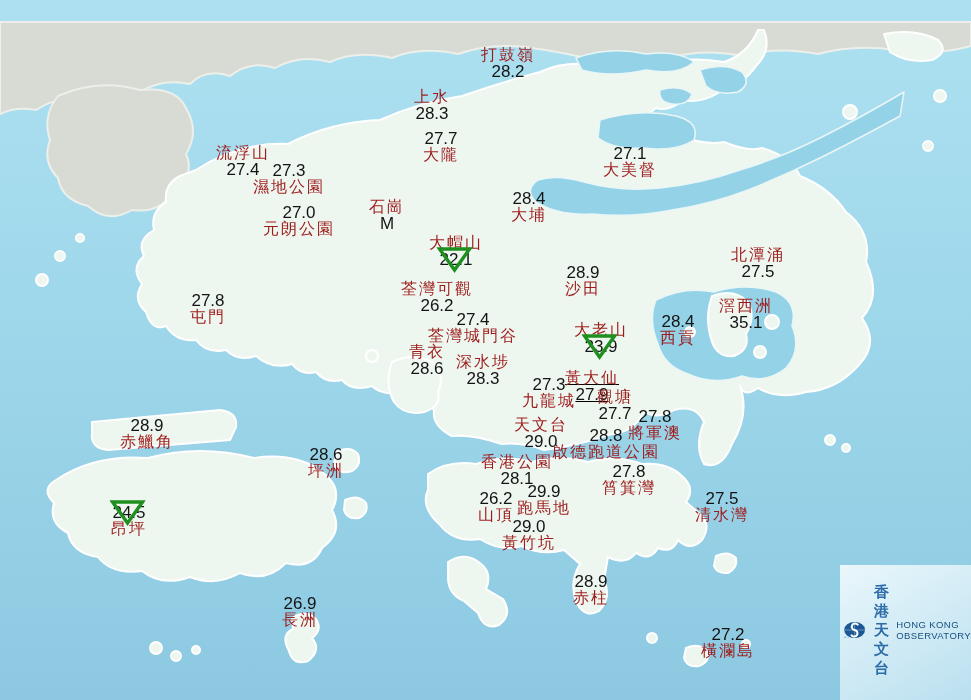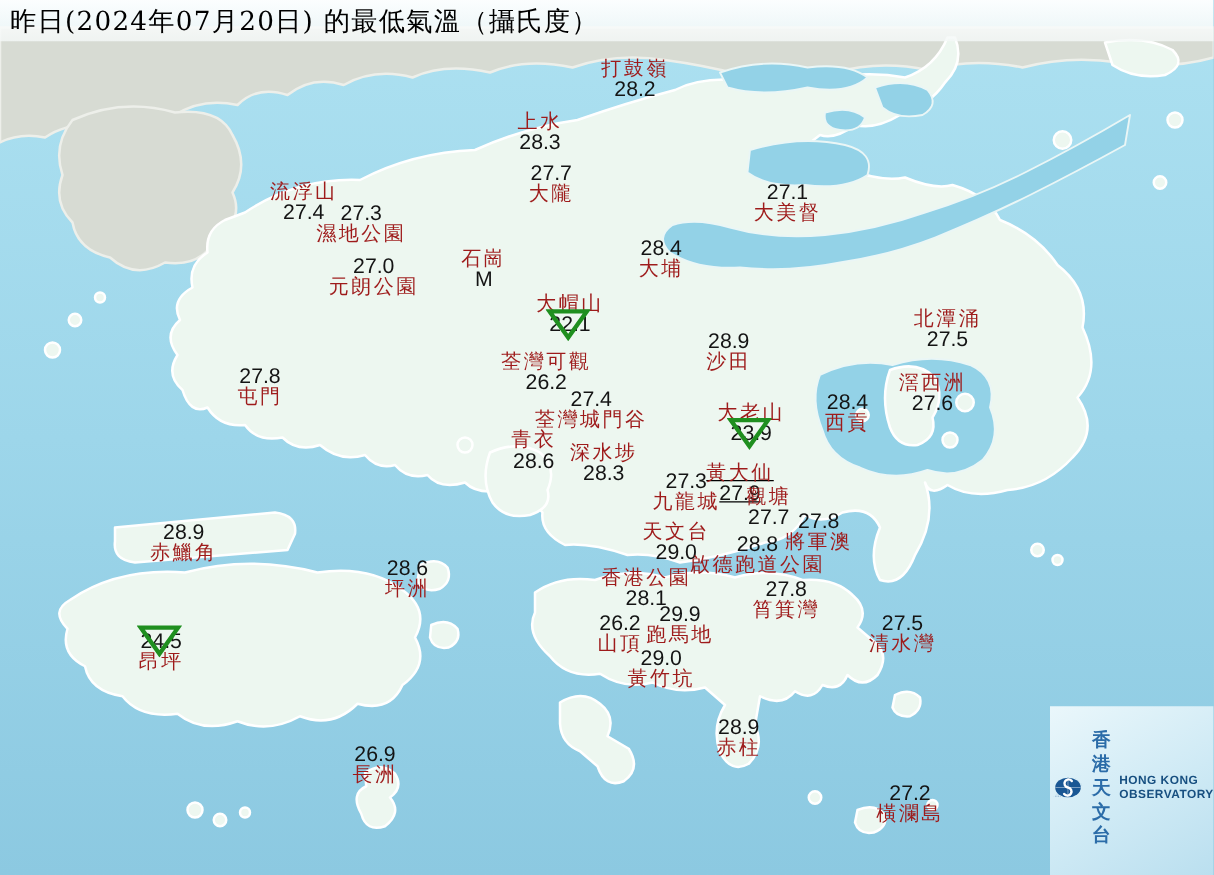--- a/index.html
+++ b/index.html
@@ -45,21 +45,21 @@
     display:flex;align-items:center;justify-content:flex-end;
     padding-bottom:6px;box-sizing:border-box;
   }
   #logo-panel .logo-cn{
     font-family:"DejaVu Serif","Liberation Serif",serif;
     font-size:15px;font-weight:bold;color:#2B6CA8;letter-spacing:5px;margin-top:2px;
     padding-left:5px; 
   }
   #logo-panel .logo-en{
     font-family:"Liberation Sans","DejaVu Sans",sans-serif;
-    font-size:9.5px;font-weight:bold;color:#174F80;letter-spacing:0.4px;margin-top:1px;
+    font-size:9.5px;font-weight:normal;color:#174F80;letter-spacing:0.4px;margin-top:1px;
   }
 </style>
 </head>
 <body>
 
 <div id="app">
 
   <svg id="map-svg" width="971" height="700" viewBox="0 0 971 700" aria-hidden="true">
     <defs>
       <linearGradient id="seaGrad" x1="0" y1="0" x2="0" y2="1">
@@ -133,23 +133,20 @@
         <circle cx="830" cy="440" r="5"></circle>
           <circle cx="846" cy="448" r="4"></circle>
       </g>
 
       <path fill="#EDF7F0" d="M428,474 Q448,460 476,464 Q504,454 532,462 Q560,454 588,462 Q616,454 642,464 Q668,462 682,476 Q696,488 686,502 L700,514 Q712,524 702,540 Q690,552 678,540 Q672,554 658,548 Q650,562 636,553 Q626,566 608,557 L604,580 Q612,598 599,611 Q585,619 576,602 Q569,582 580,564 L564,550 Q542,556 522,546 Q500,552 480,539 Q454,543 440,525 Q420,507 428,490 Z"></path>
 
       <path fill="#EDF7F0" d="M56,480 Q94,454 148,458 Q200,444 254,458 Q296,452 322,472 Q344,488 332,510 Q344,532 322,548 Q312,570 286,563 Q266,583 240,573 Q215,587 190,577 Q162,587 142,571 Q112,575 98,557 Q72,553 68,533 Q48,523 54,503 Q40,489 56,480 Z"></path>
     </g>
   </svg>
 
-  <div id="title-bar">
-    <span class="title-text">昨日(2024年07月20日) 的最低氣溫（攝氏度）</span>
-  </div>
 
   <div id="stations-layer">
       <div class="station" style="left: 508px; top: 47px;">
         <div class="st-name">打鼓嶺</div>
         <div class="st-value">28.2</div>
       </div>
       <div class="station" style="left: 432px; top: 89px;">
         <div class="st-name">上水</div>
         <div class="st-value">28.3</div>
       </div>
@@ -212,21 +209,21 @@
         <div class="st-value">23.9<span class="marker"><svg width="36" height="27" viewBox="0 0 36 27">
               <path d="M3 3 L33 3 L18 24 Z" fill="none" stroke="#1F8F1F" stroke-width="3.4" stroke-linejoin="miter"></path>
             </svg></span></div>
       </div>
       <div class="station" style="left: 678px; top: 313px;">
         <div class="st-value">28.4</div>
         <div class="st-name">西貢</div>
       </div>
       <div class="station" style="left: 746px; top: 298px;">
         <div class="st-name">滘西洲</div>
-        <div class="st-value">27.6</div>
+        <div class="st-value">35.1</div>
       </div>
       <div class="station" style="left: 427px; top: 344px;">
         <div class="st-name">青衣</div>
         <div class="st-value">28.6</div>
       </div>
       <div class="station" style="left: 483px; top: 354px;">
         <div class="st-name">深水埗</div>
         <div class="st-value">28.3</div>
       </div>
       <div class="station" style="left: 592px; top: 370px; text-decoration: underline;">

